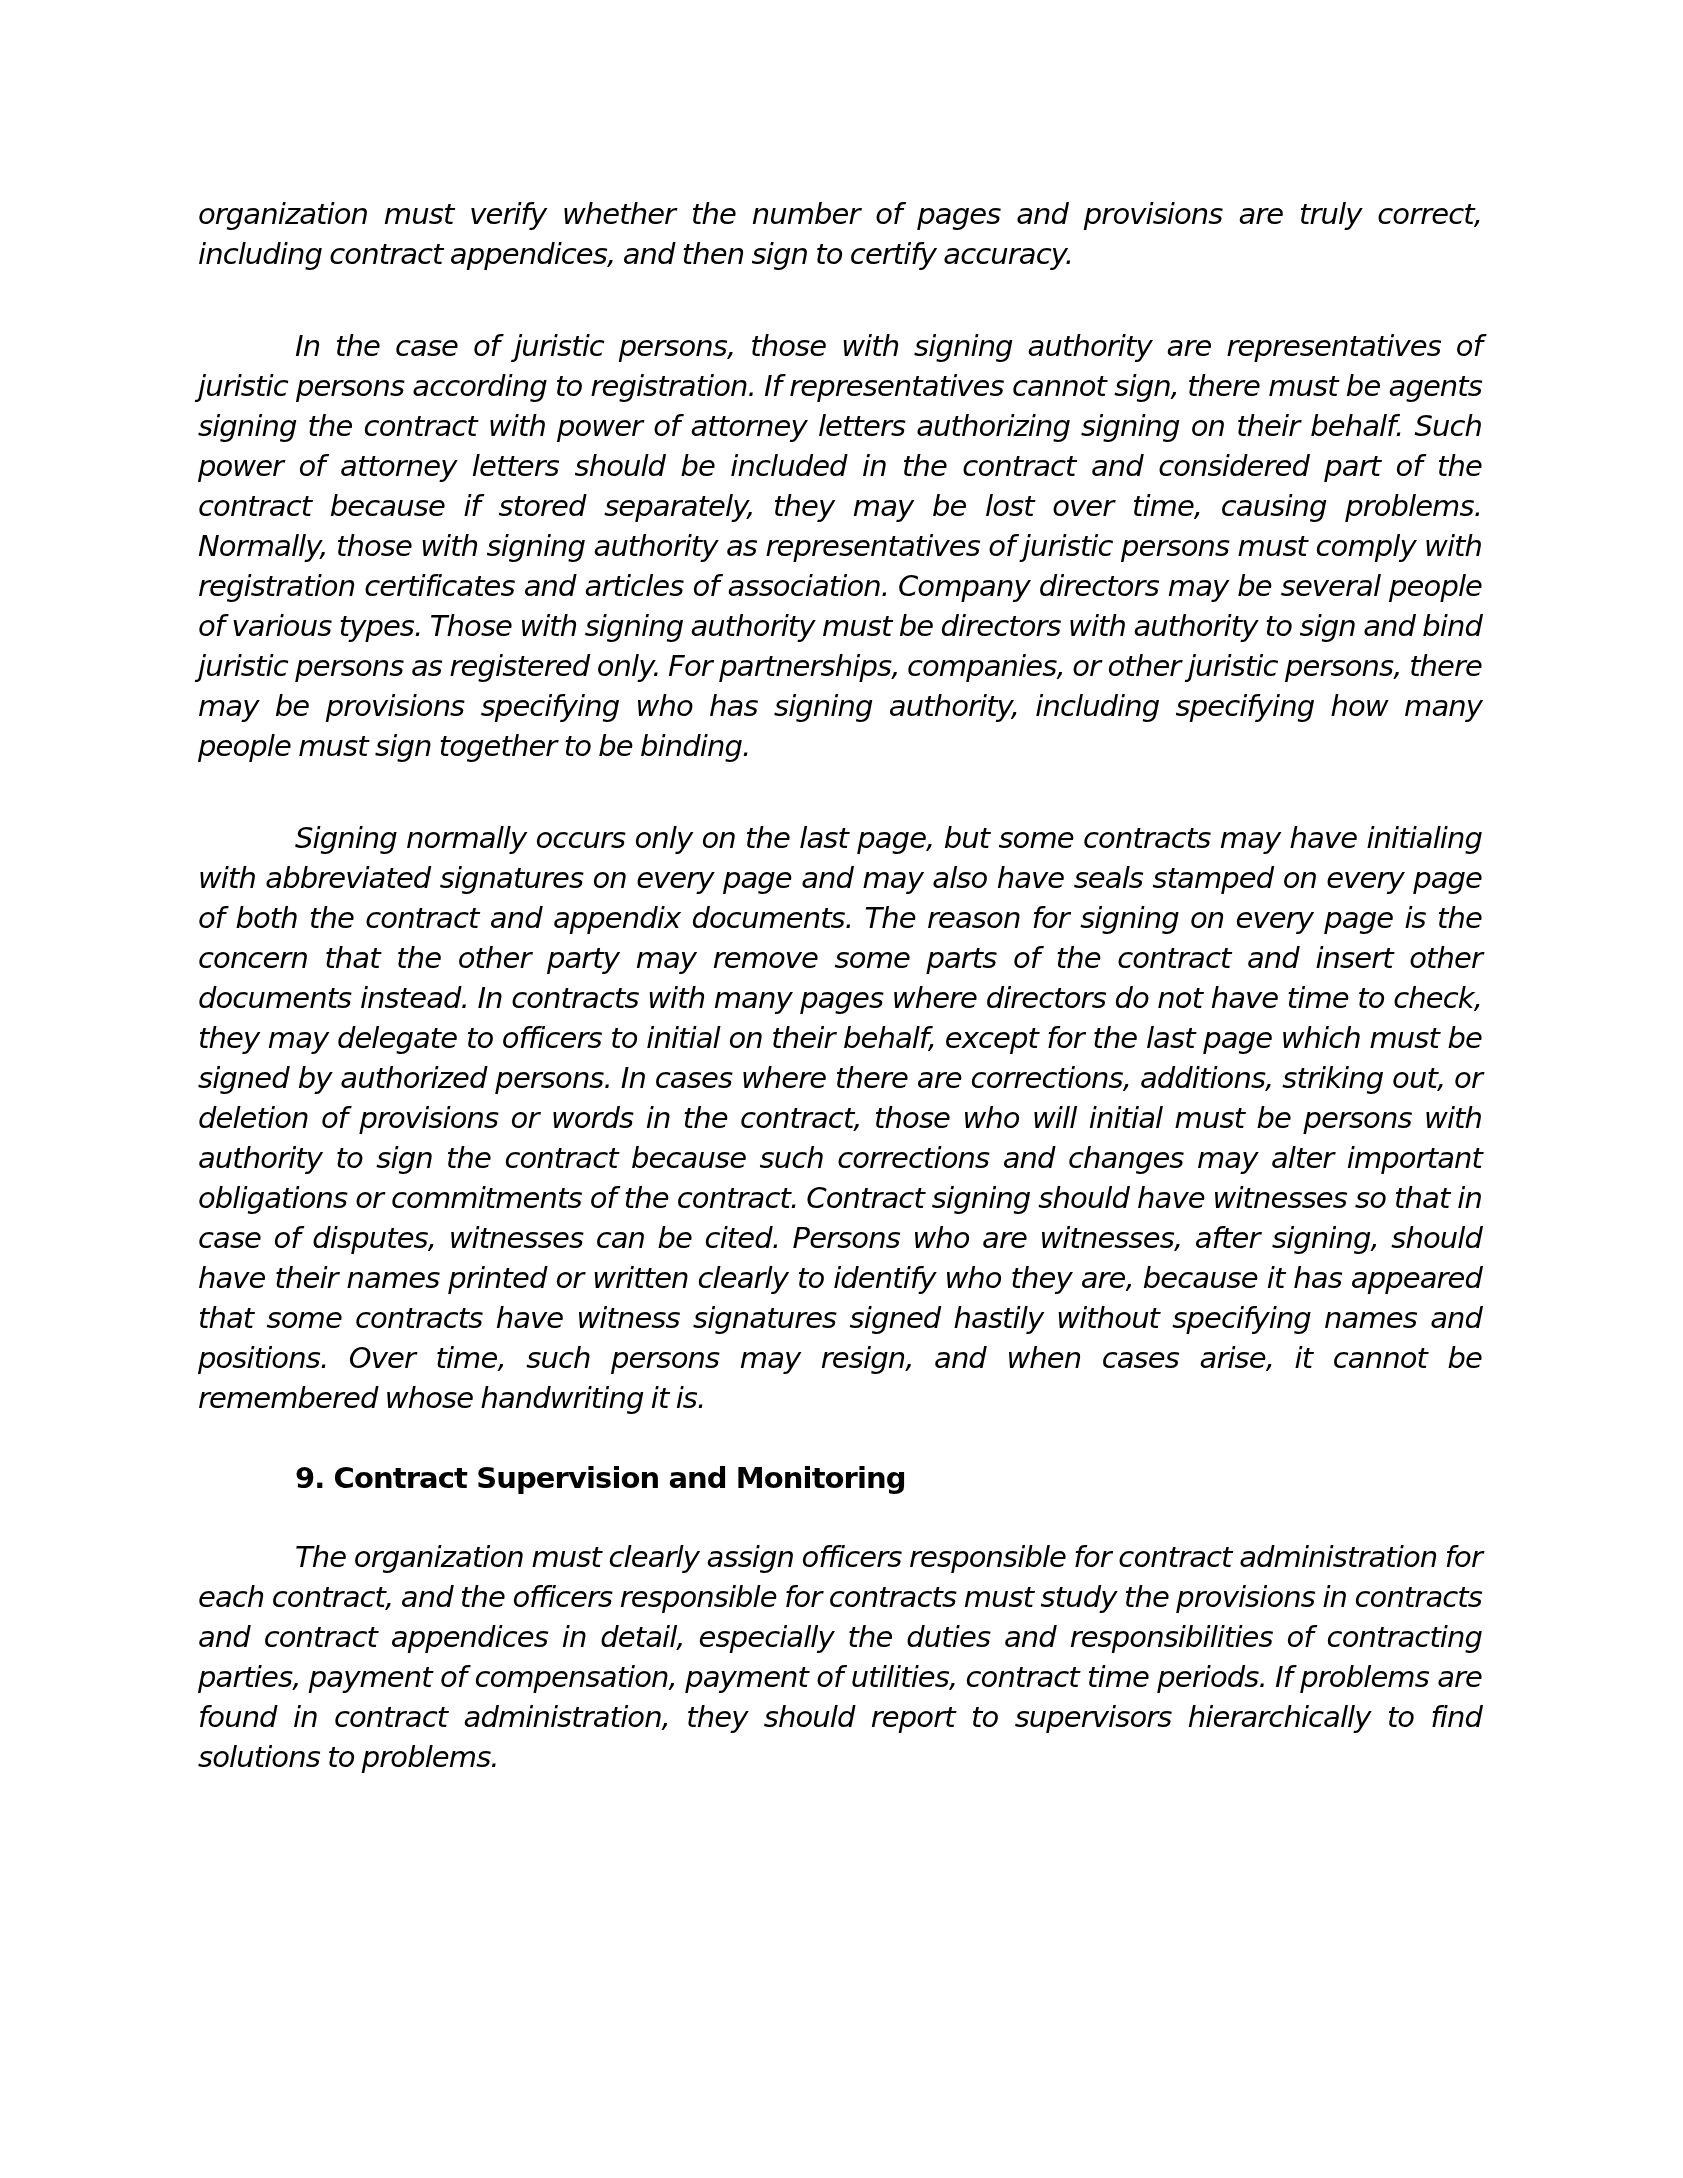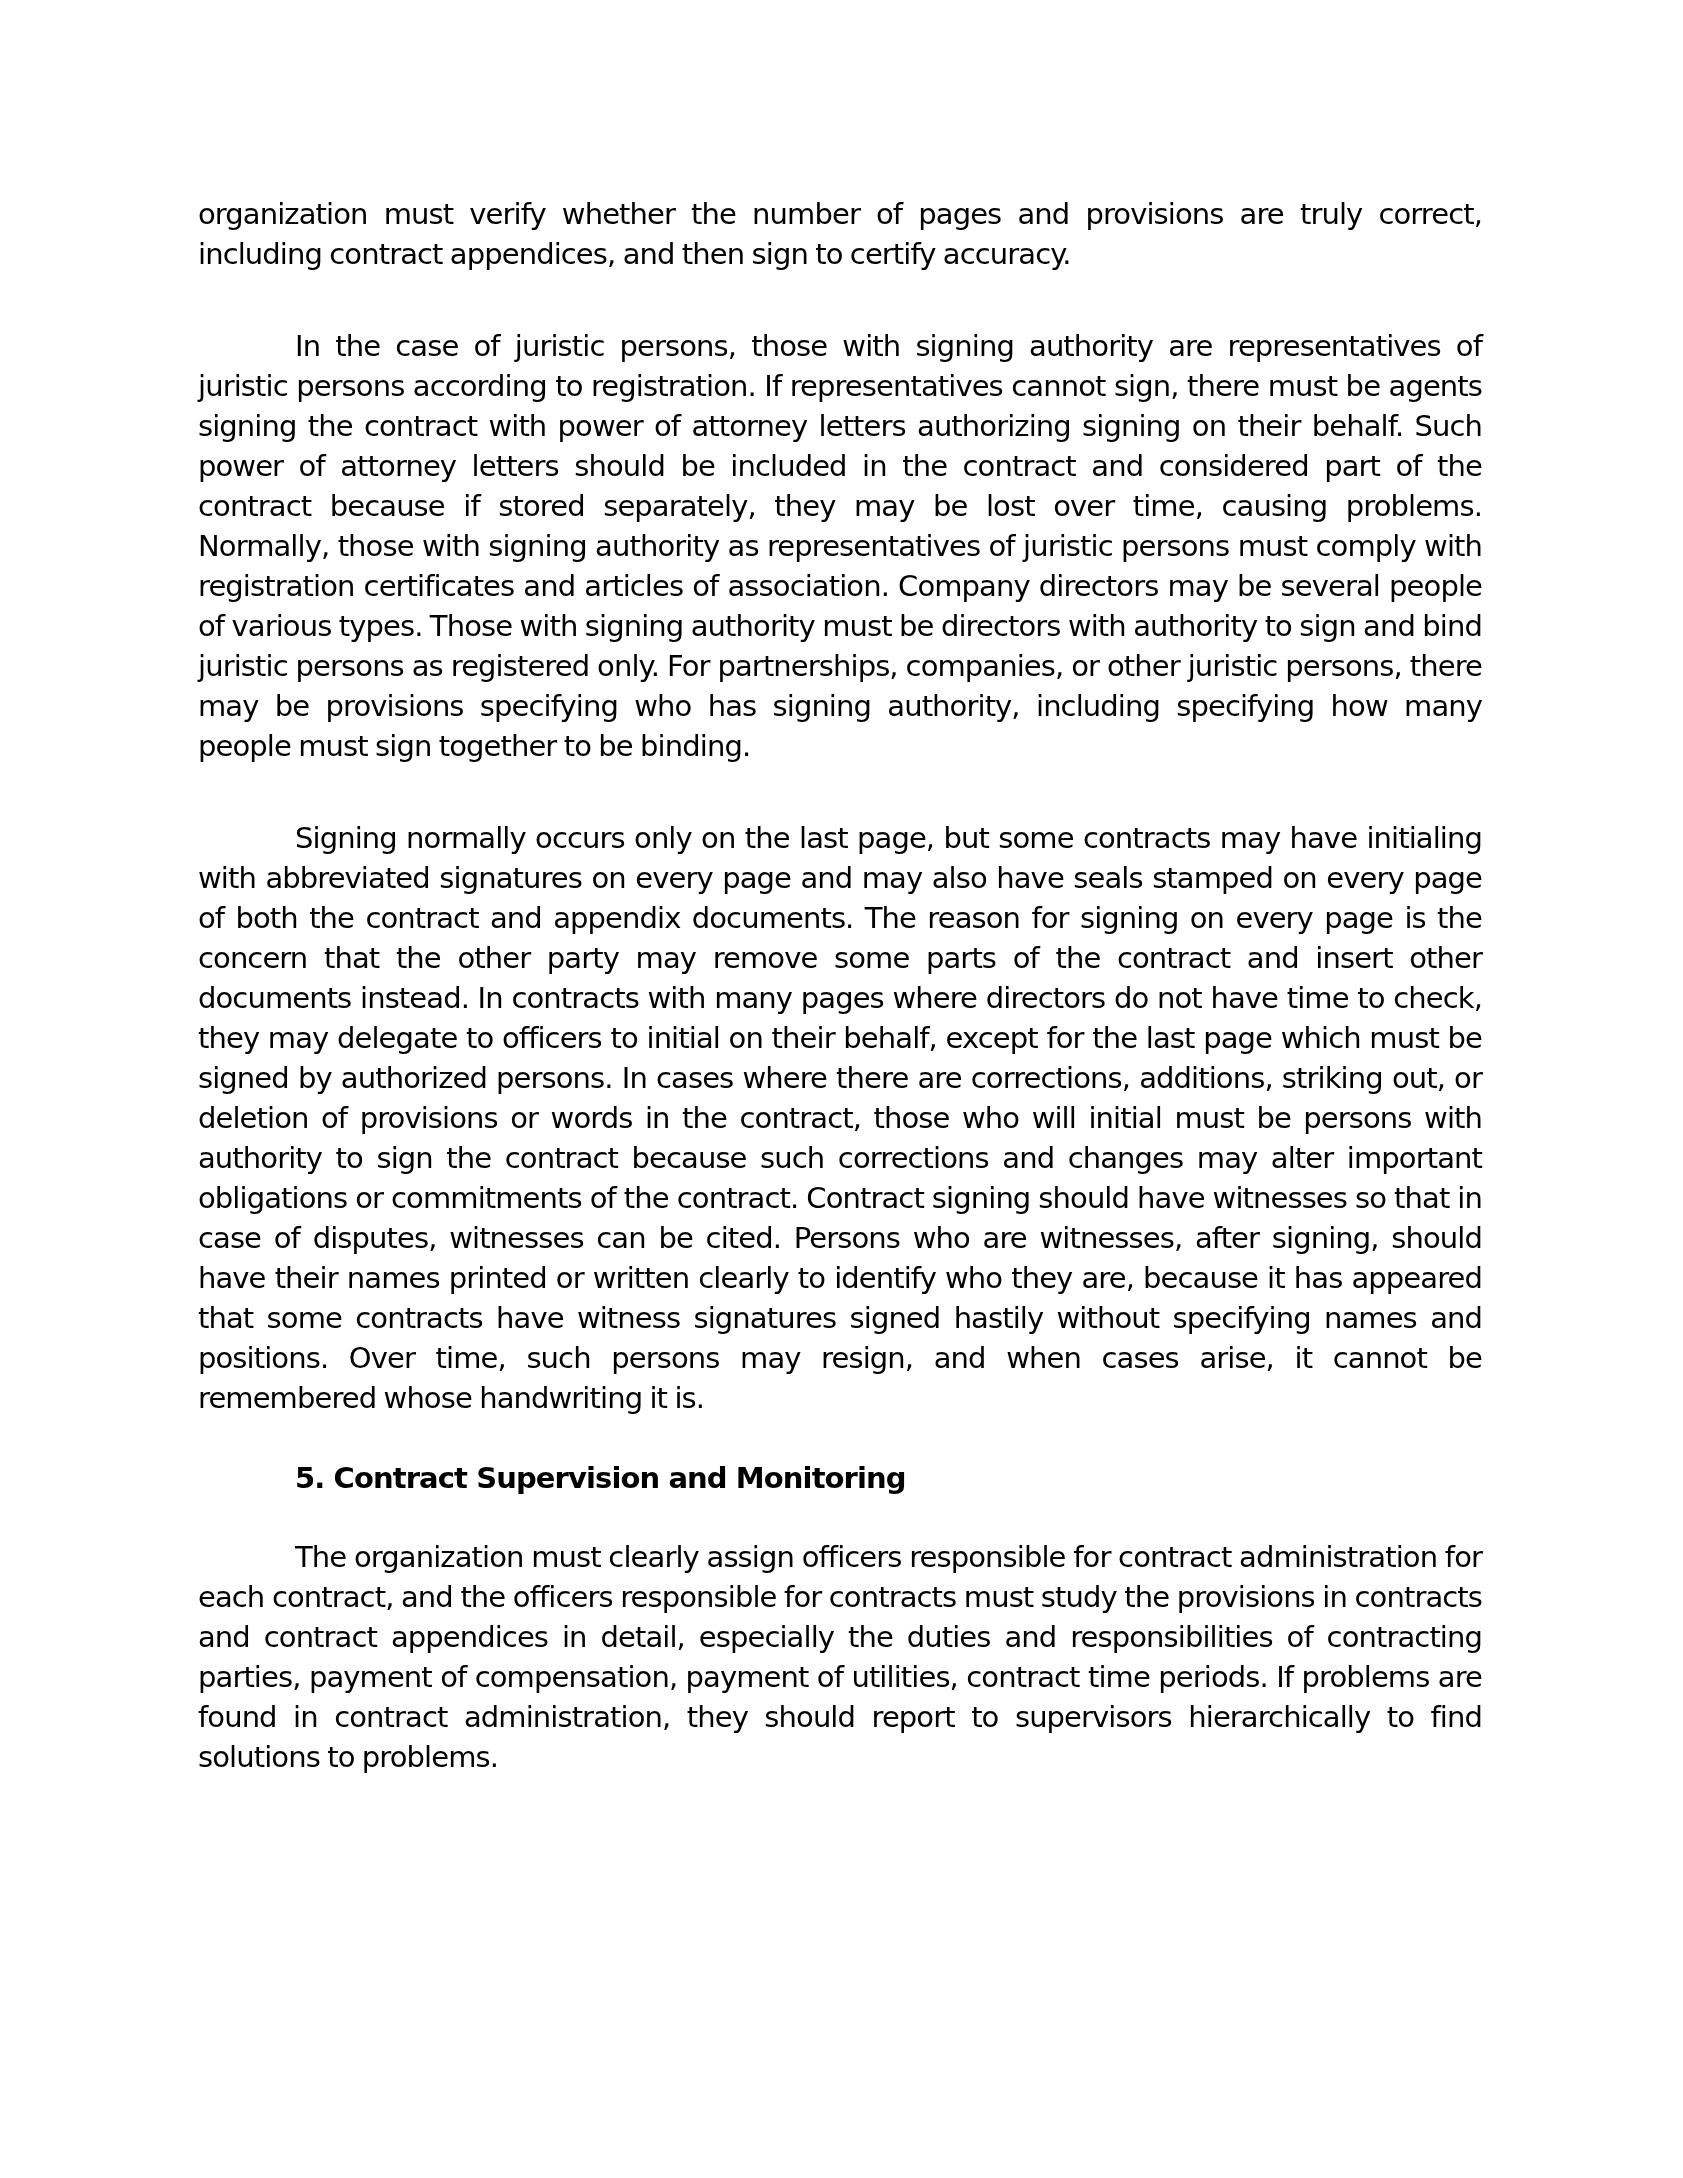--- a/index.html
+++ b/index.html
@@ -21,20 +21,21 @@
       top: 194px;
       width: 1284px;
     }
     .para {
       margin: 0;
       font-size: 29px;
       line-height: 40px;
       text-align: justify;
       letter-spacing: -0.9px;
       word-spacing: -1px;
+      font-style: italic;
     }
     .indent {
       text-indent: 97px;
     }
     .gap {
       margin-top: 52px;
     }
     .heading {
       margin: 40px 0 0 0;
       padding-left: 97px;
@@ -47,17 +48,17 @@
 </head>
 <body>
 
 <div class="page">
   <p class="para">organization must verify whether the number of pages and provisions are truly correct, including contract appendices, and then sign to certify accuracy.</p>
 
   <p class="para indent gap">In the case of juristic persons, those with signing authority are representatives of juristic persons according to registration. If representatives cannot sign, there must be agents signing the contract with power of attorney letters authorizing signing on their behalf. Such power of attorney letters should be included in the contract and considered part of the contract because if stored separately, they may be lost over time, causing problems. Normally, those with signing authority as representatives of juristic persons must comply with registration certificates and articles of association. Company directors may be several people of various types. Those with signing authority must be directors with authority to sign and bind juristic persons as registered only. For partnerships, companies, or other juristic persons, there may be provisions specifying who has signing authority, including specifying how many people must sign together to be binding.</p>
 
   <p class="para indent gap">Signing normally occurs only on the last page, but some contracts may have initialing with abbreviated signatures on every page and may also have seals stamped on every page of both the contract and appendix documents. The reason for signing on every page is the concern that the other party may remove some parts of the contract and insert other documents instead. In contracts with many pages where directors do not have time to check, they may delegate to officers to initial on their behalf, except for the last page which must be signed by authorized persons. In cases where there are corrections, additions, striking out, or deletion of provisions or words in the contract, those who will initial must be persons with authority to sign the contract because such corrections and changes may alter important obligations or commitments of the contract. Contract signing should have witnesses so that in case of disputes, witnesses can be cited. Persons who are witnesses, after signing, should have their names printed or written clearly to identify who they are, because it has appeared that some contracts have witness signatures signed hastily without specifying names and positions. Over time, such persons may resign, and when cases arise, it cannot be remembered whose handwriting it is.</p>
 
-  <h2 class="heading">5. Contract Supervision and Monitoring</h2>
+  <h2 class="heading">9. Contract Supervision and Monitoring</h2>
 
   <p class="para indent" style="margin-top: 39px;">The organization must clearly assign officers responsible for contract administration for each contract, and the officers responsible for contracts must study the provisions in contracts and contract appendices in detail, especially the duties and responsibilities of contracting parties, payment of compensation, payment of utilities, contract time periods. If problems are found in contract administration, they should report to supervisors hierarchically to find solutions to problems.</p>
 </div>
 
 
 </body></html>

